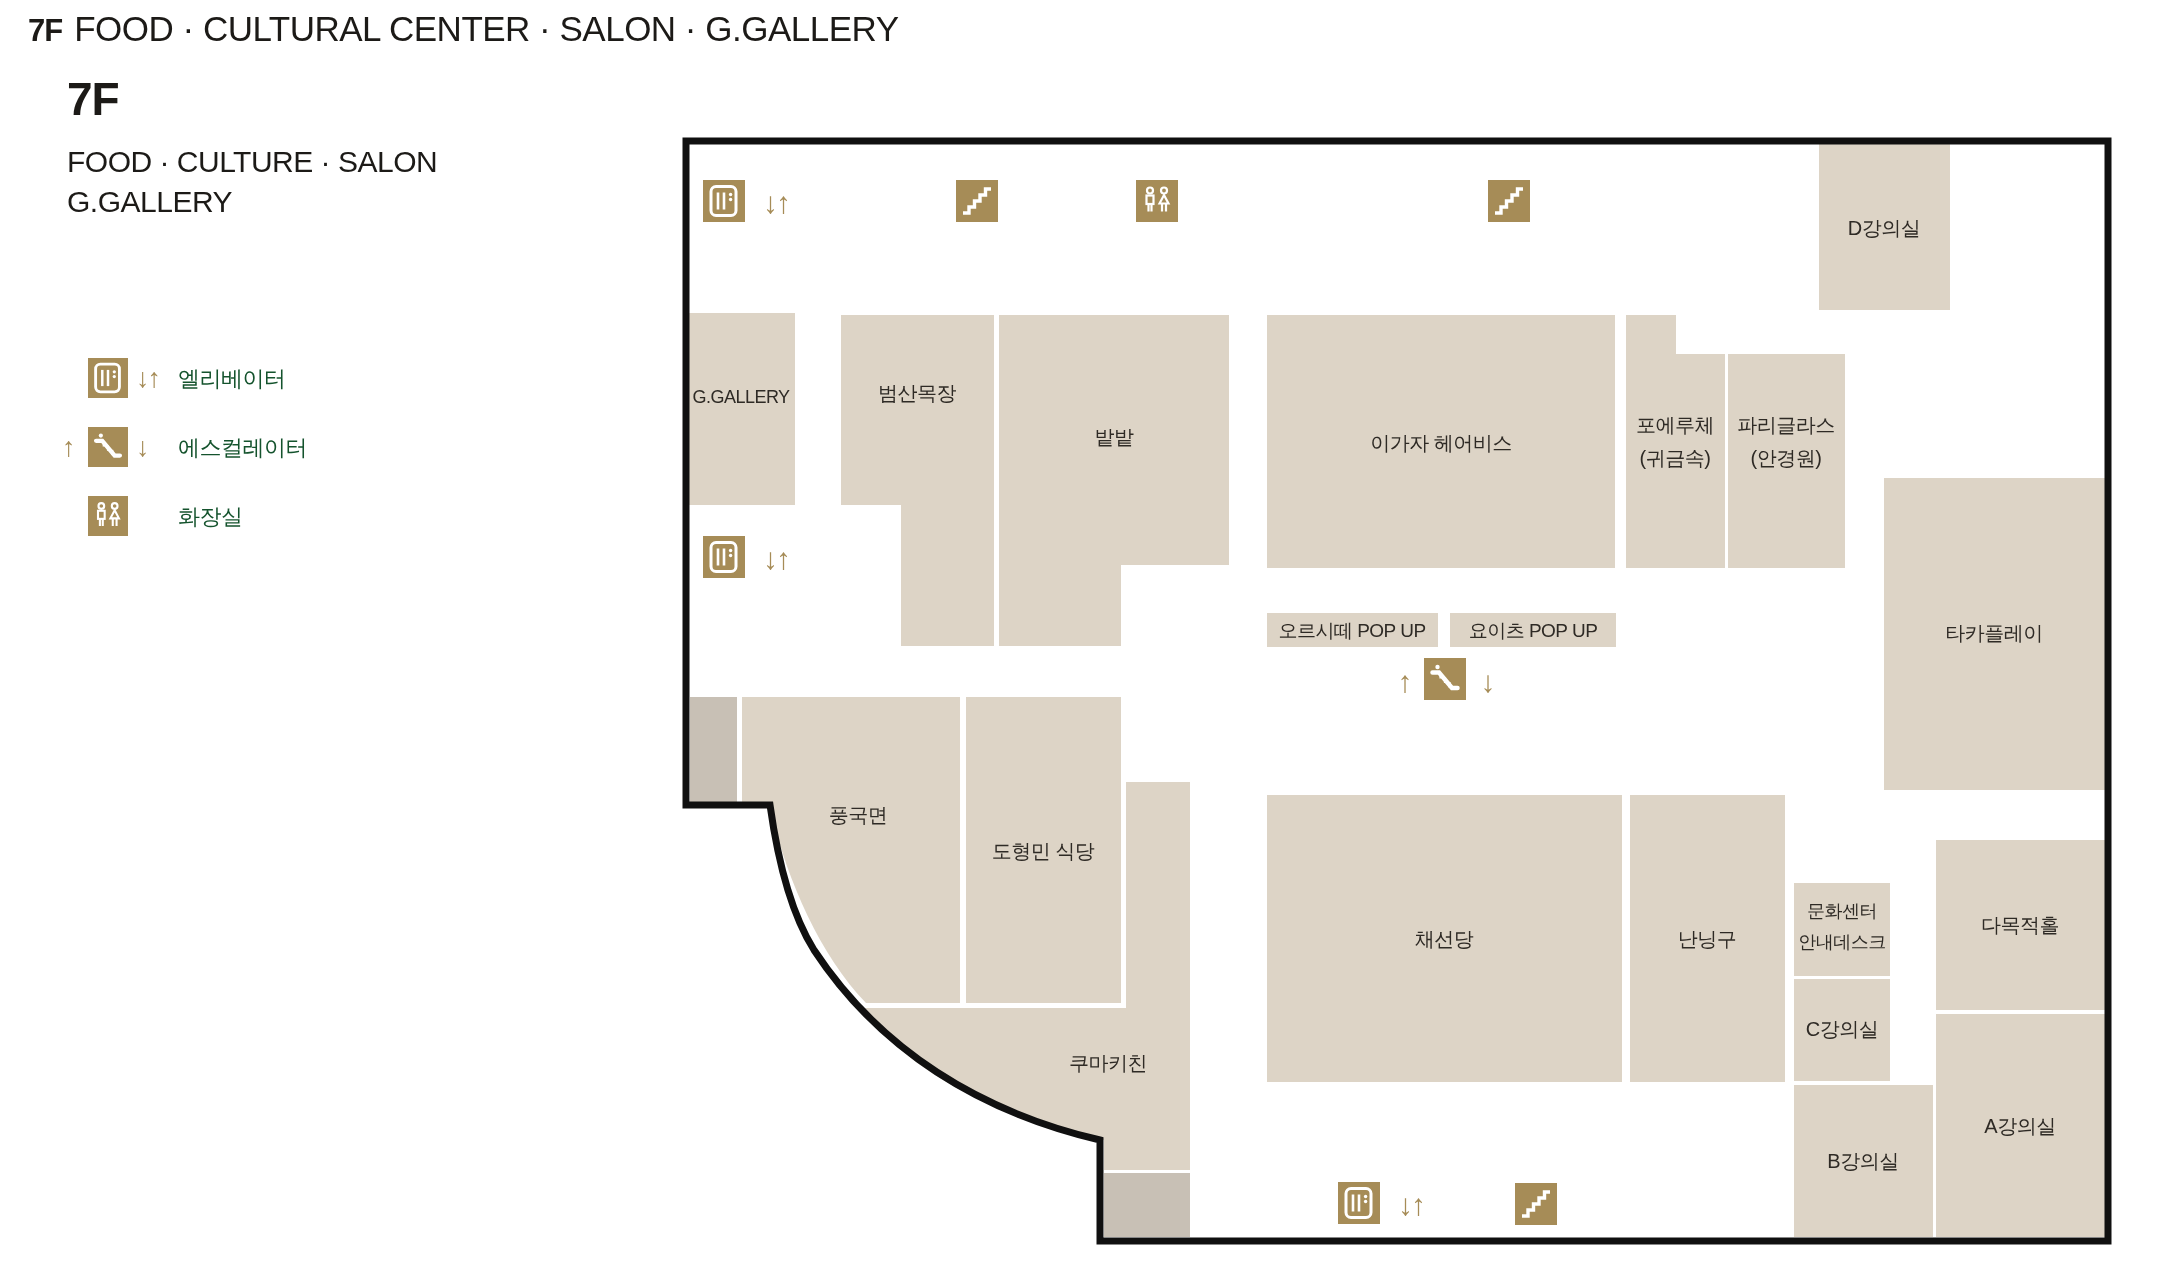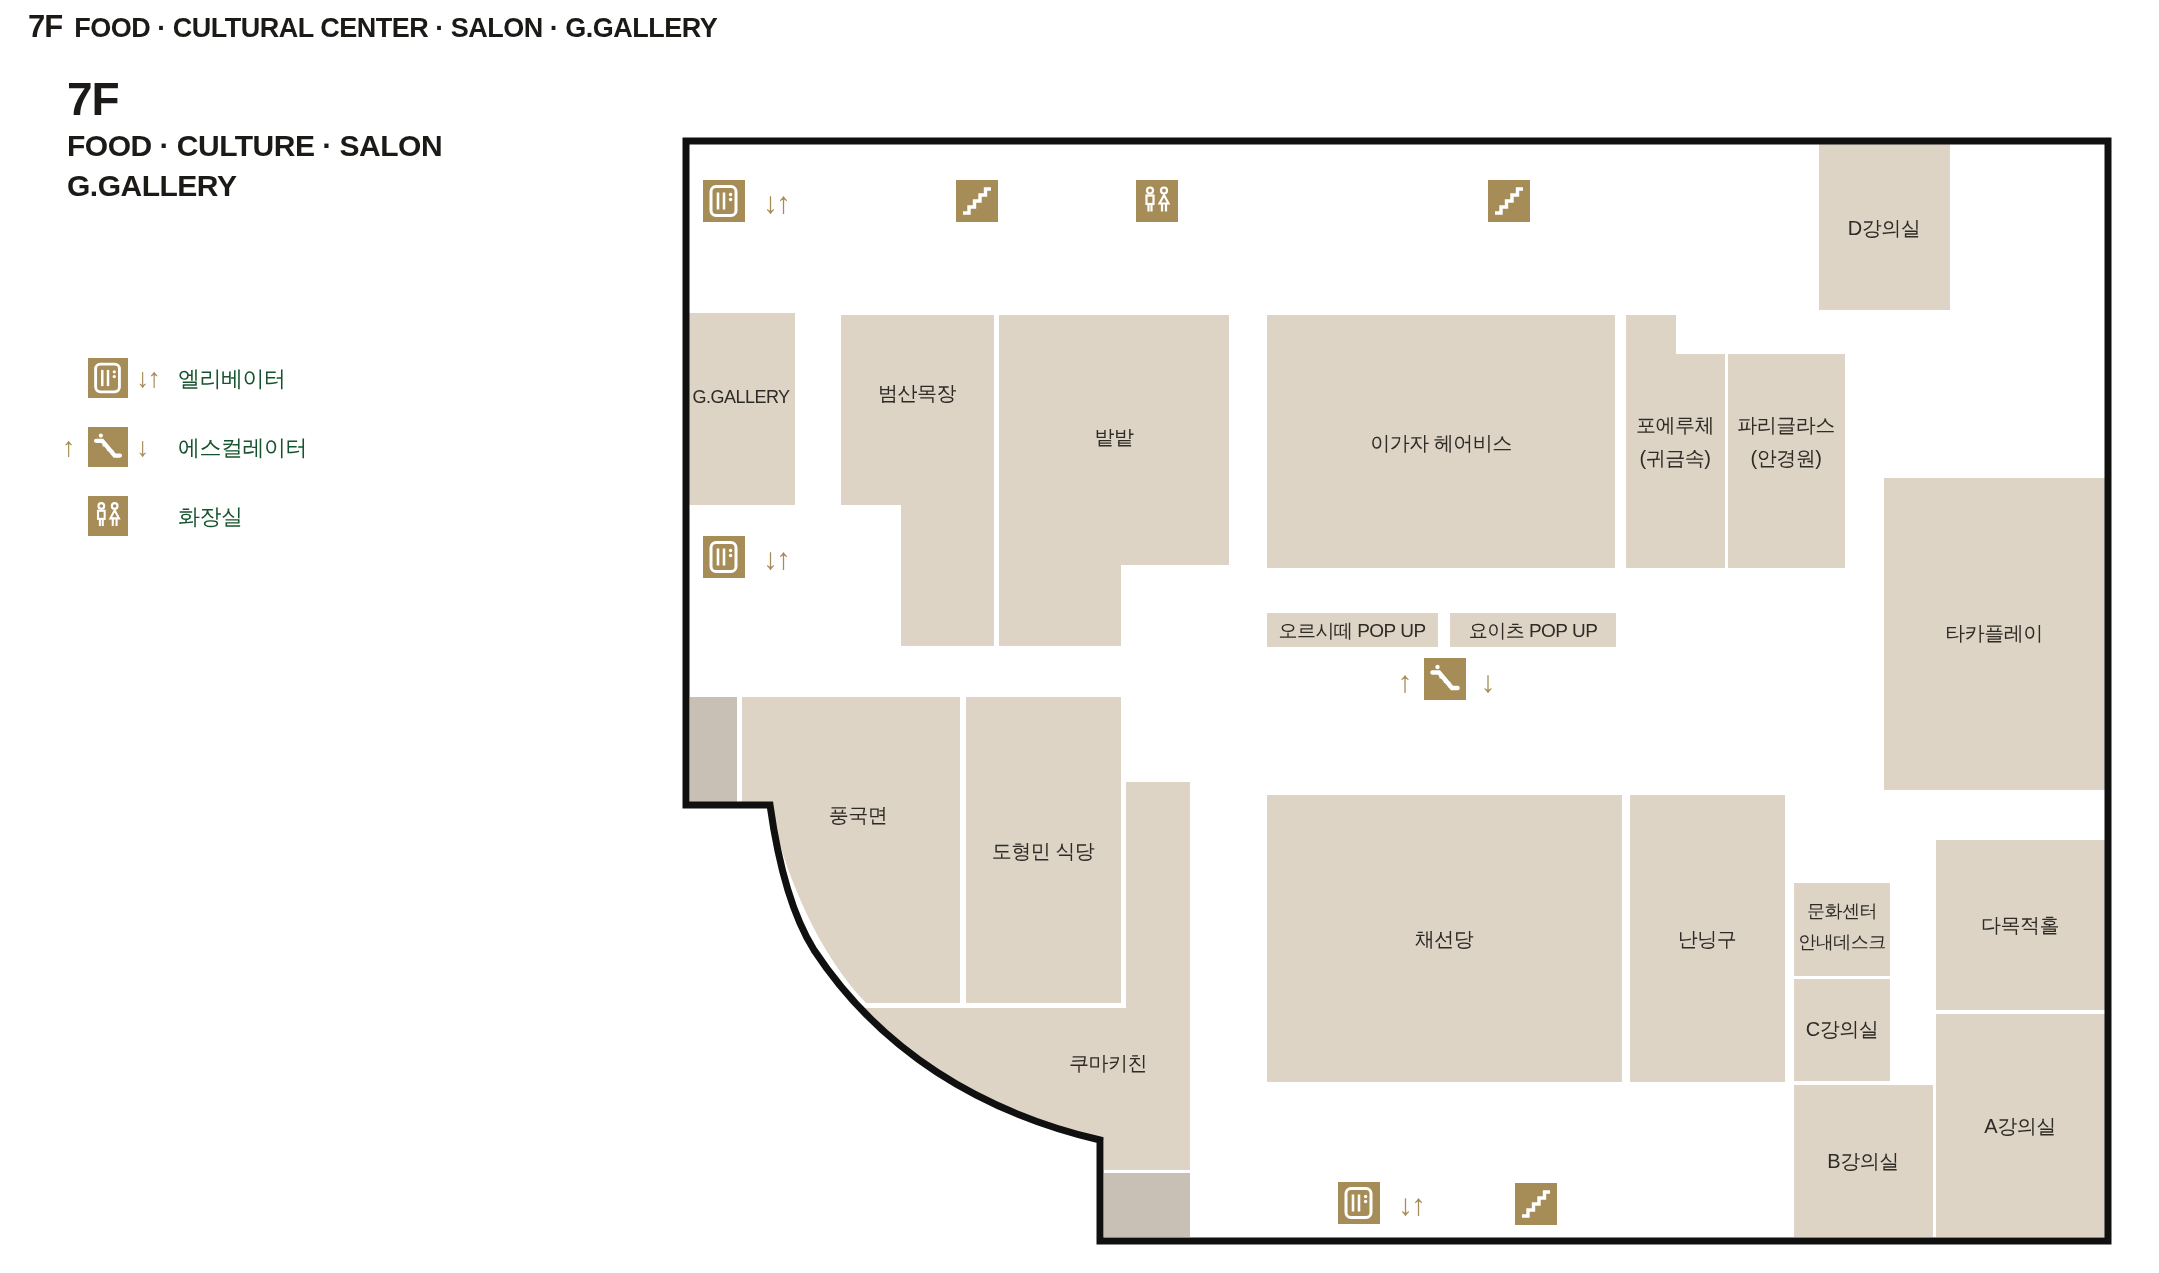--- a/index.html
+++ b/index.html
@@ -3,25 +3,25 @@
 <meta charset="utf-8">
 <style>
   html,body{margin:0;padding:0;background:#ffffff;}
   body{
     position:relative;width:2159px;height:1273px;overflow:hidden;
     font-family:"Liberation Sans",sans-serif;color:#1c1a17;
   }
   
   .page-header{position:absolute;left:28px;top:9px;display:flex;align-items:baseline;gap:12px;}
   .page-header .floor{font-size:31px;font-weight:bold;letter-spacing:-1px;}
-  .page-header .cats{font-size:27px;font-weight:bold;letter-spacing:-0.5px;}
+  .page-header .cats{font-size:35px;font-weight:normal;letter-spacing:-0.5px;}
   
   .title-block{position:absolute;left:67px;top:72px;}
   .title-block .floor{font-size:46px;font-weight:bold;letter-spacing:-1px;}
-  .title-block .sub{font-size:30px;font-weight:bold;line-height:1.33;letter-spacing:-0.5px;}
+  .title-block .sub{margin-top:16px;font-size:30px;font-weight:normal;line-height:1.33;letter-spacing:-0.5px;}
   
   .legend{position:absolute;left:60px;top:344px;}
   .legend-row{position:relative;height:69px;display:flex;align-items:center;}
   .legend-iconslot{position:relative;width:118px;height:69px;flex:0 0 auto;}
   .legend-iconslot svg{position:absolute;left:28px;top:14px;}
   .legend-arrows{position:absolute;top:14px;height:40px;display:flex;align-items:center;
     color:#a68c57;font-size:27px;font-weight:bold;letter-spacing:-2px;}
   .arr-right{left:76px;}
   .arr-left{left:2px;}
   .legend-label{font-size:22px;color:#14532d;letter-spacing:-0.5px;}

